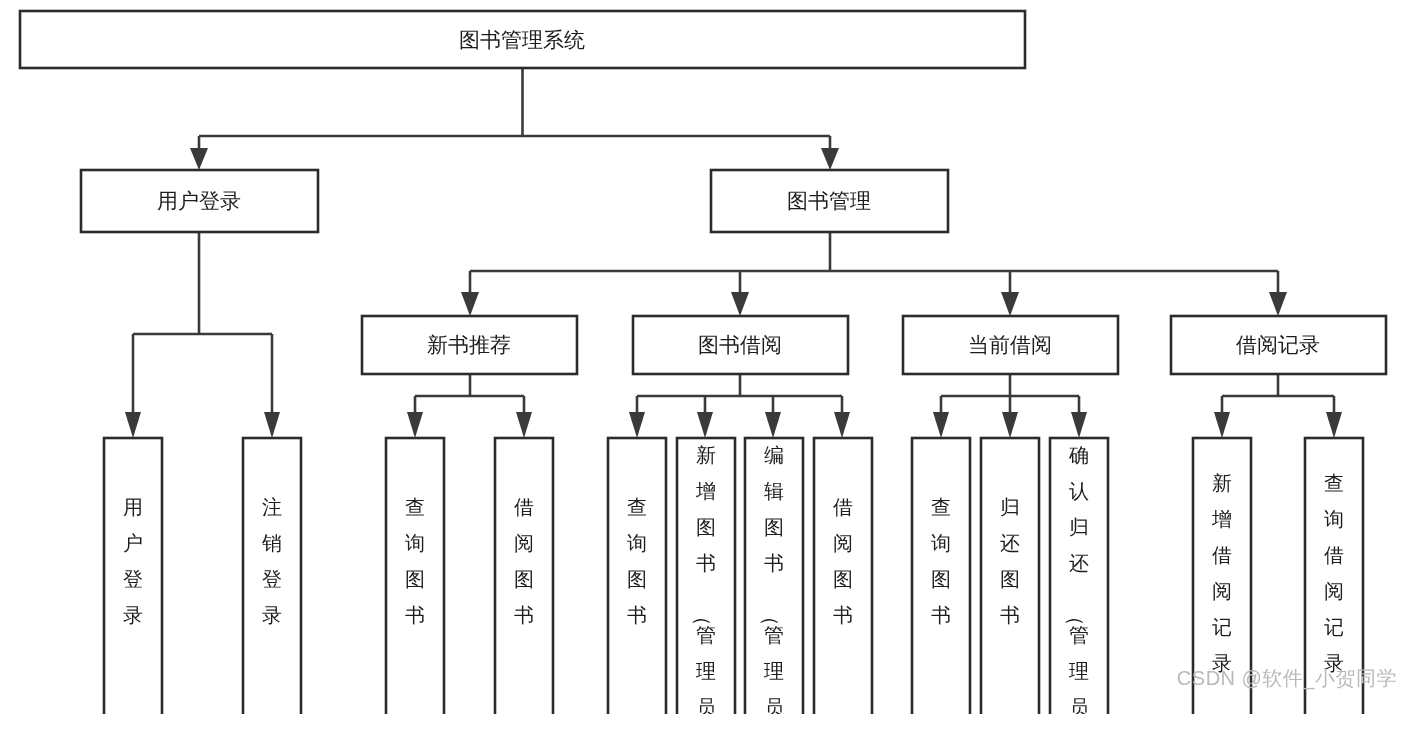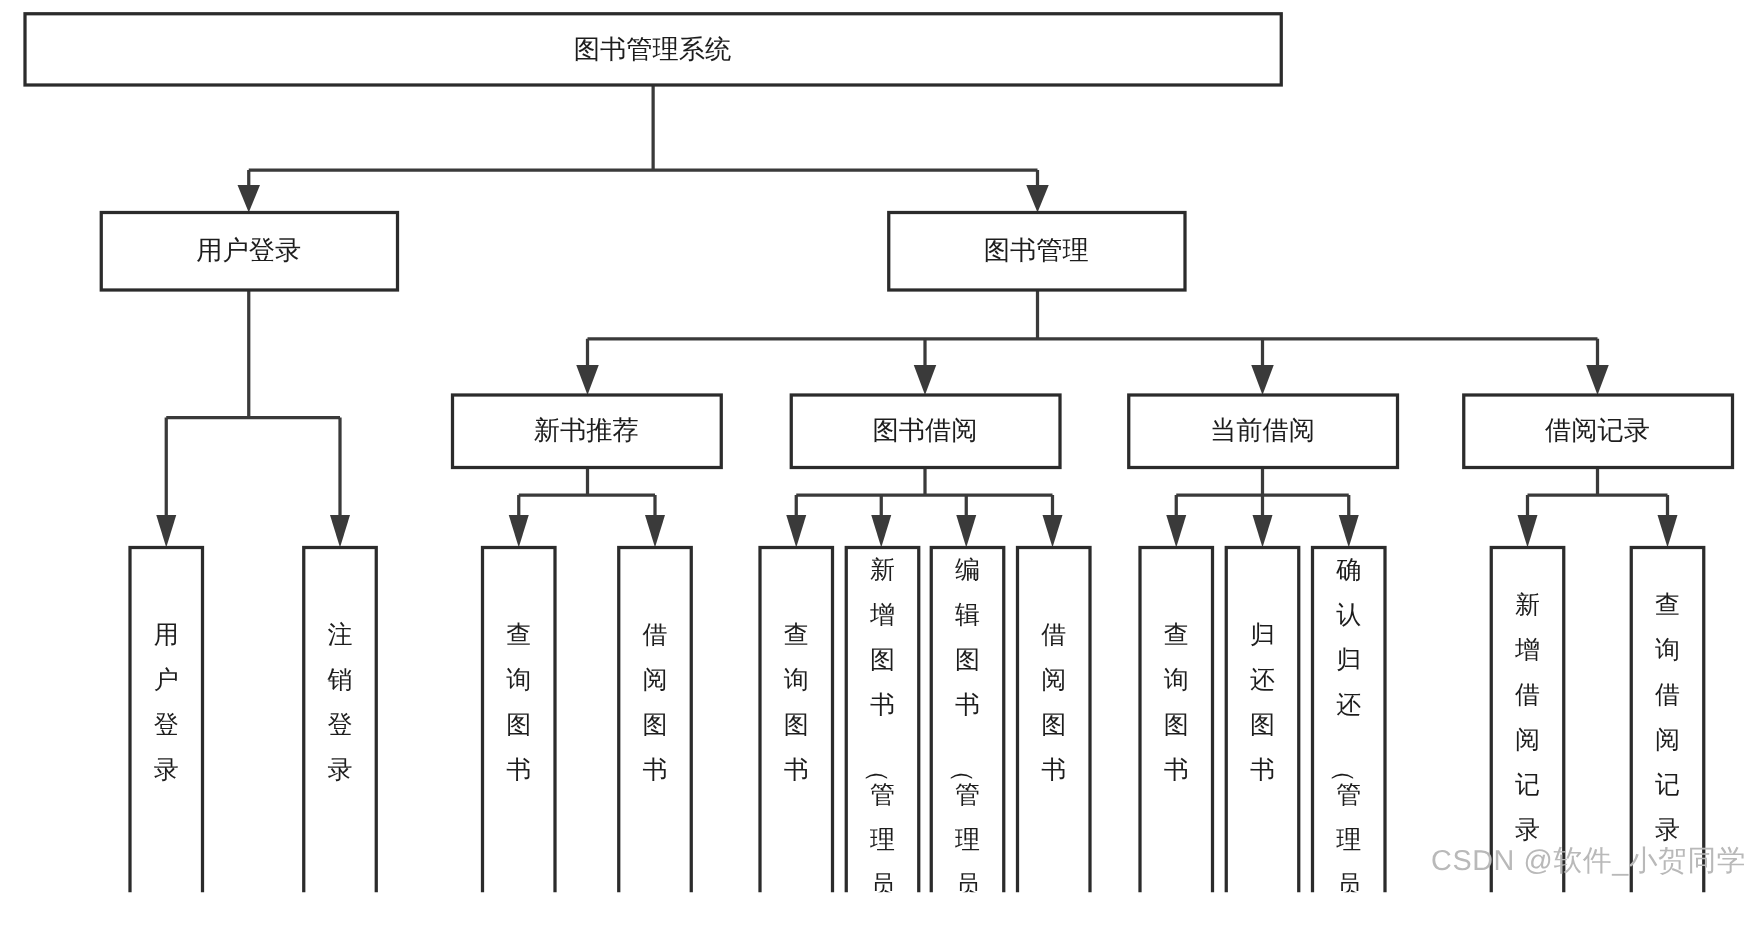--- a/index.html
+++ b/index.html
@@ -54,23 +54,23 @@
   }
   text.leaf-label {
     fill: #1d1d1d;
     font-family: "Liberation Sans", "DejaVu Sans", sans-serif;
     font-size: 20px;
     text-anchor: middle;
   }
   .watermark {
     position: absolute;
     right: 8px;
-    bottom: 10px;
-    font-family: "Liberation Sans", "DejaVu Sans", sans-serif;
-    font-size: 23px;
+    bottom: 22px;
+    font-family: "Liberation Sans", "DejaVu Sans", sans-serif;
+    font-size: 20px;
     color: #b9b9b9;
     letter-spacing: 0.5px;
     white-space: nowrap;
     user-select: none;
     margin-left: 18px;
   }
 </style>
 </head>
 <body>
 

